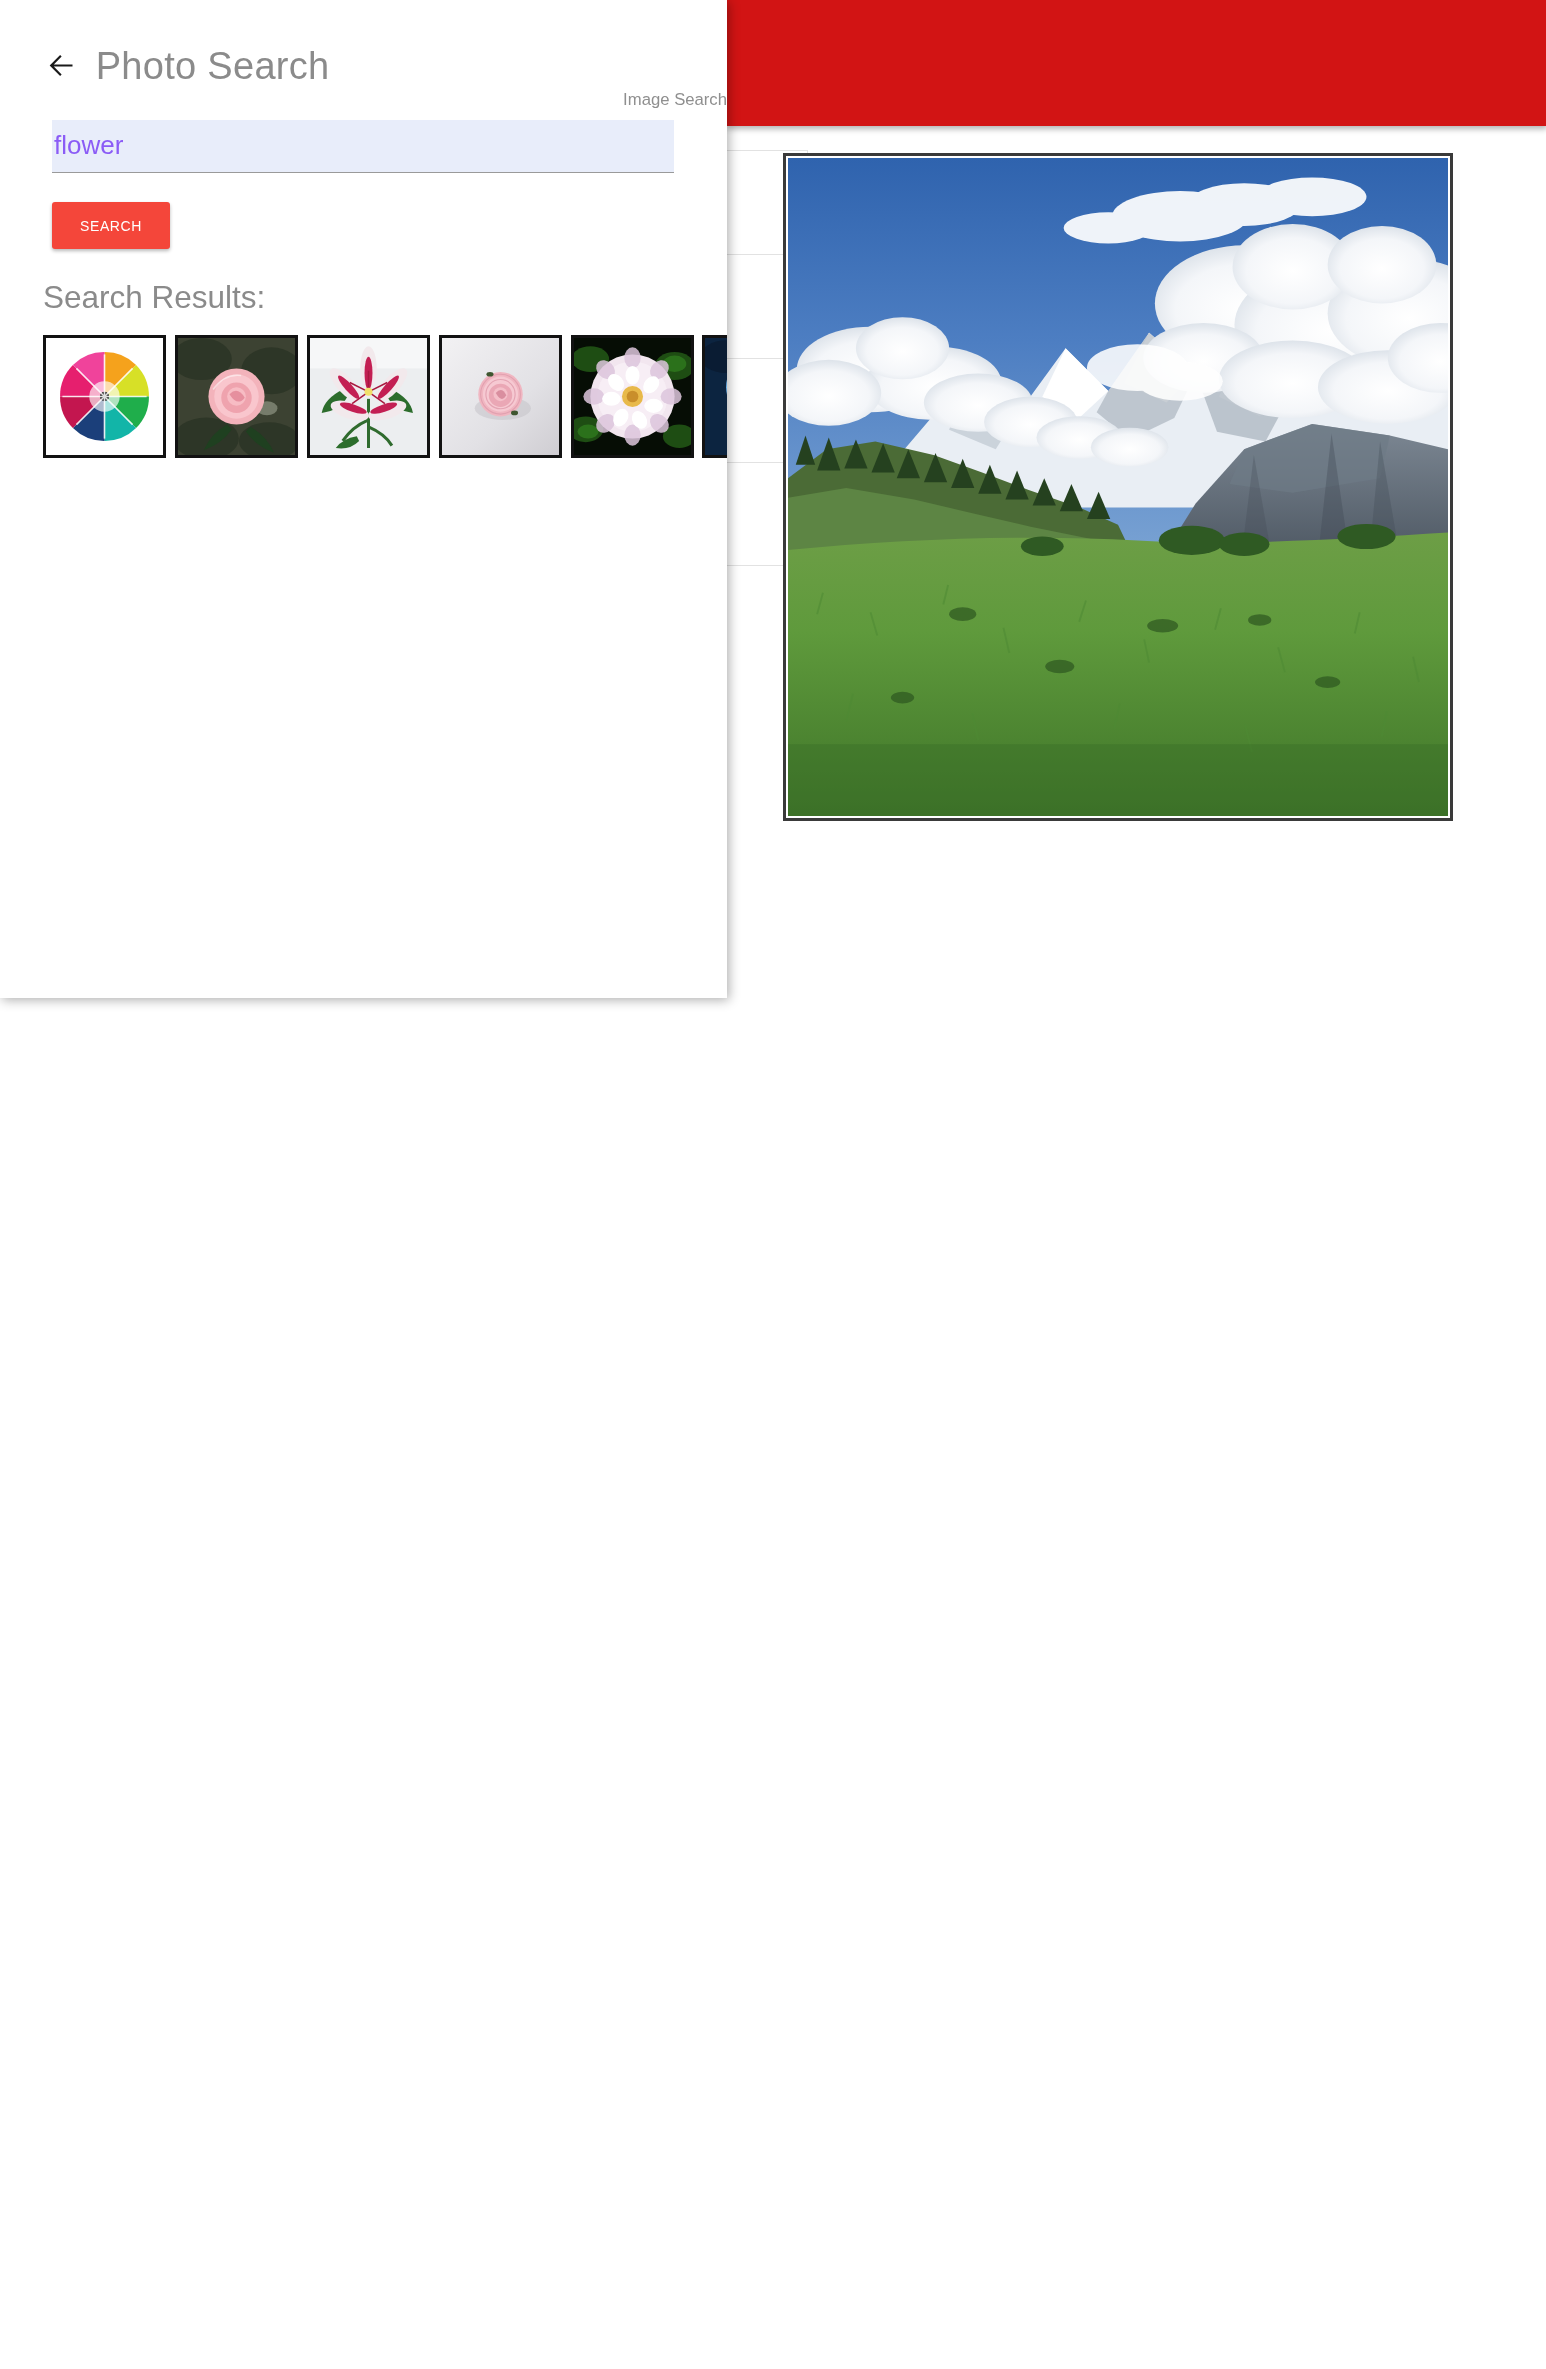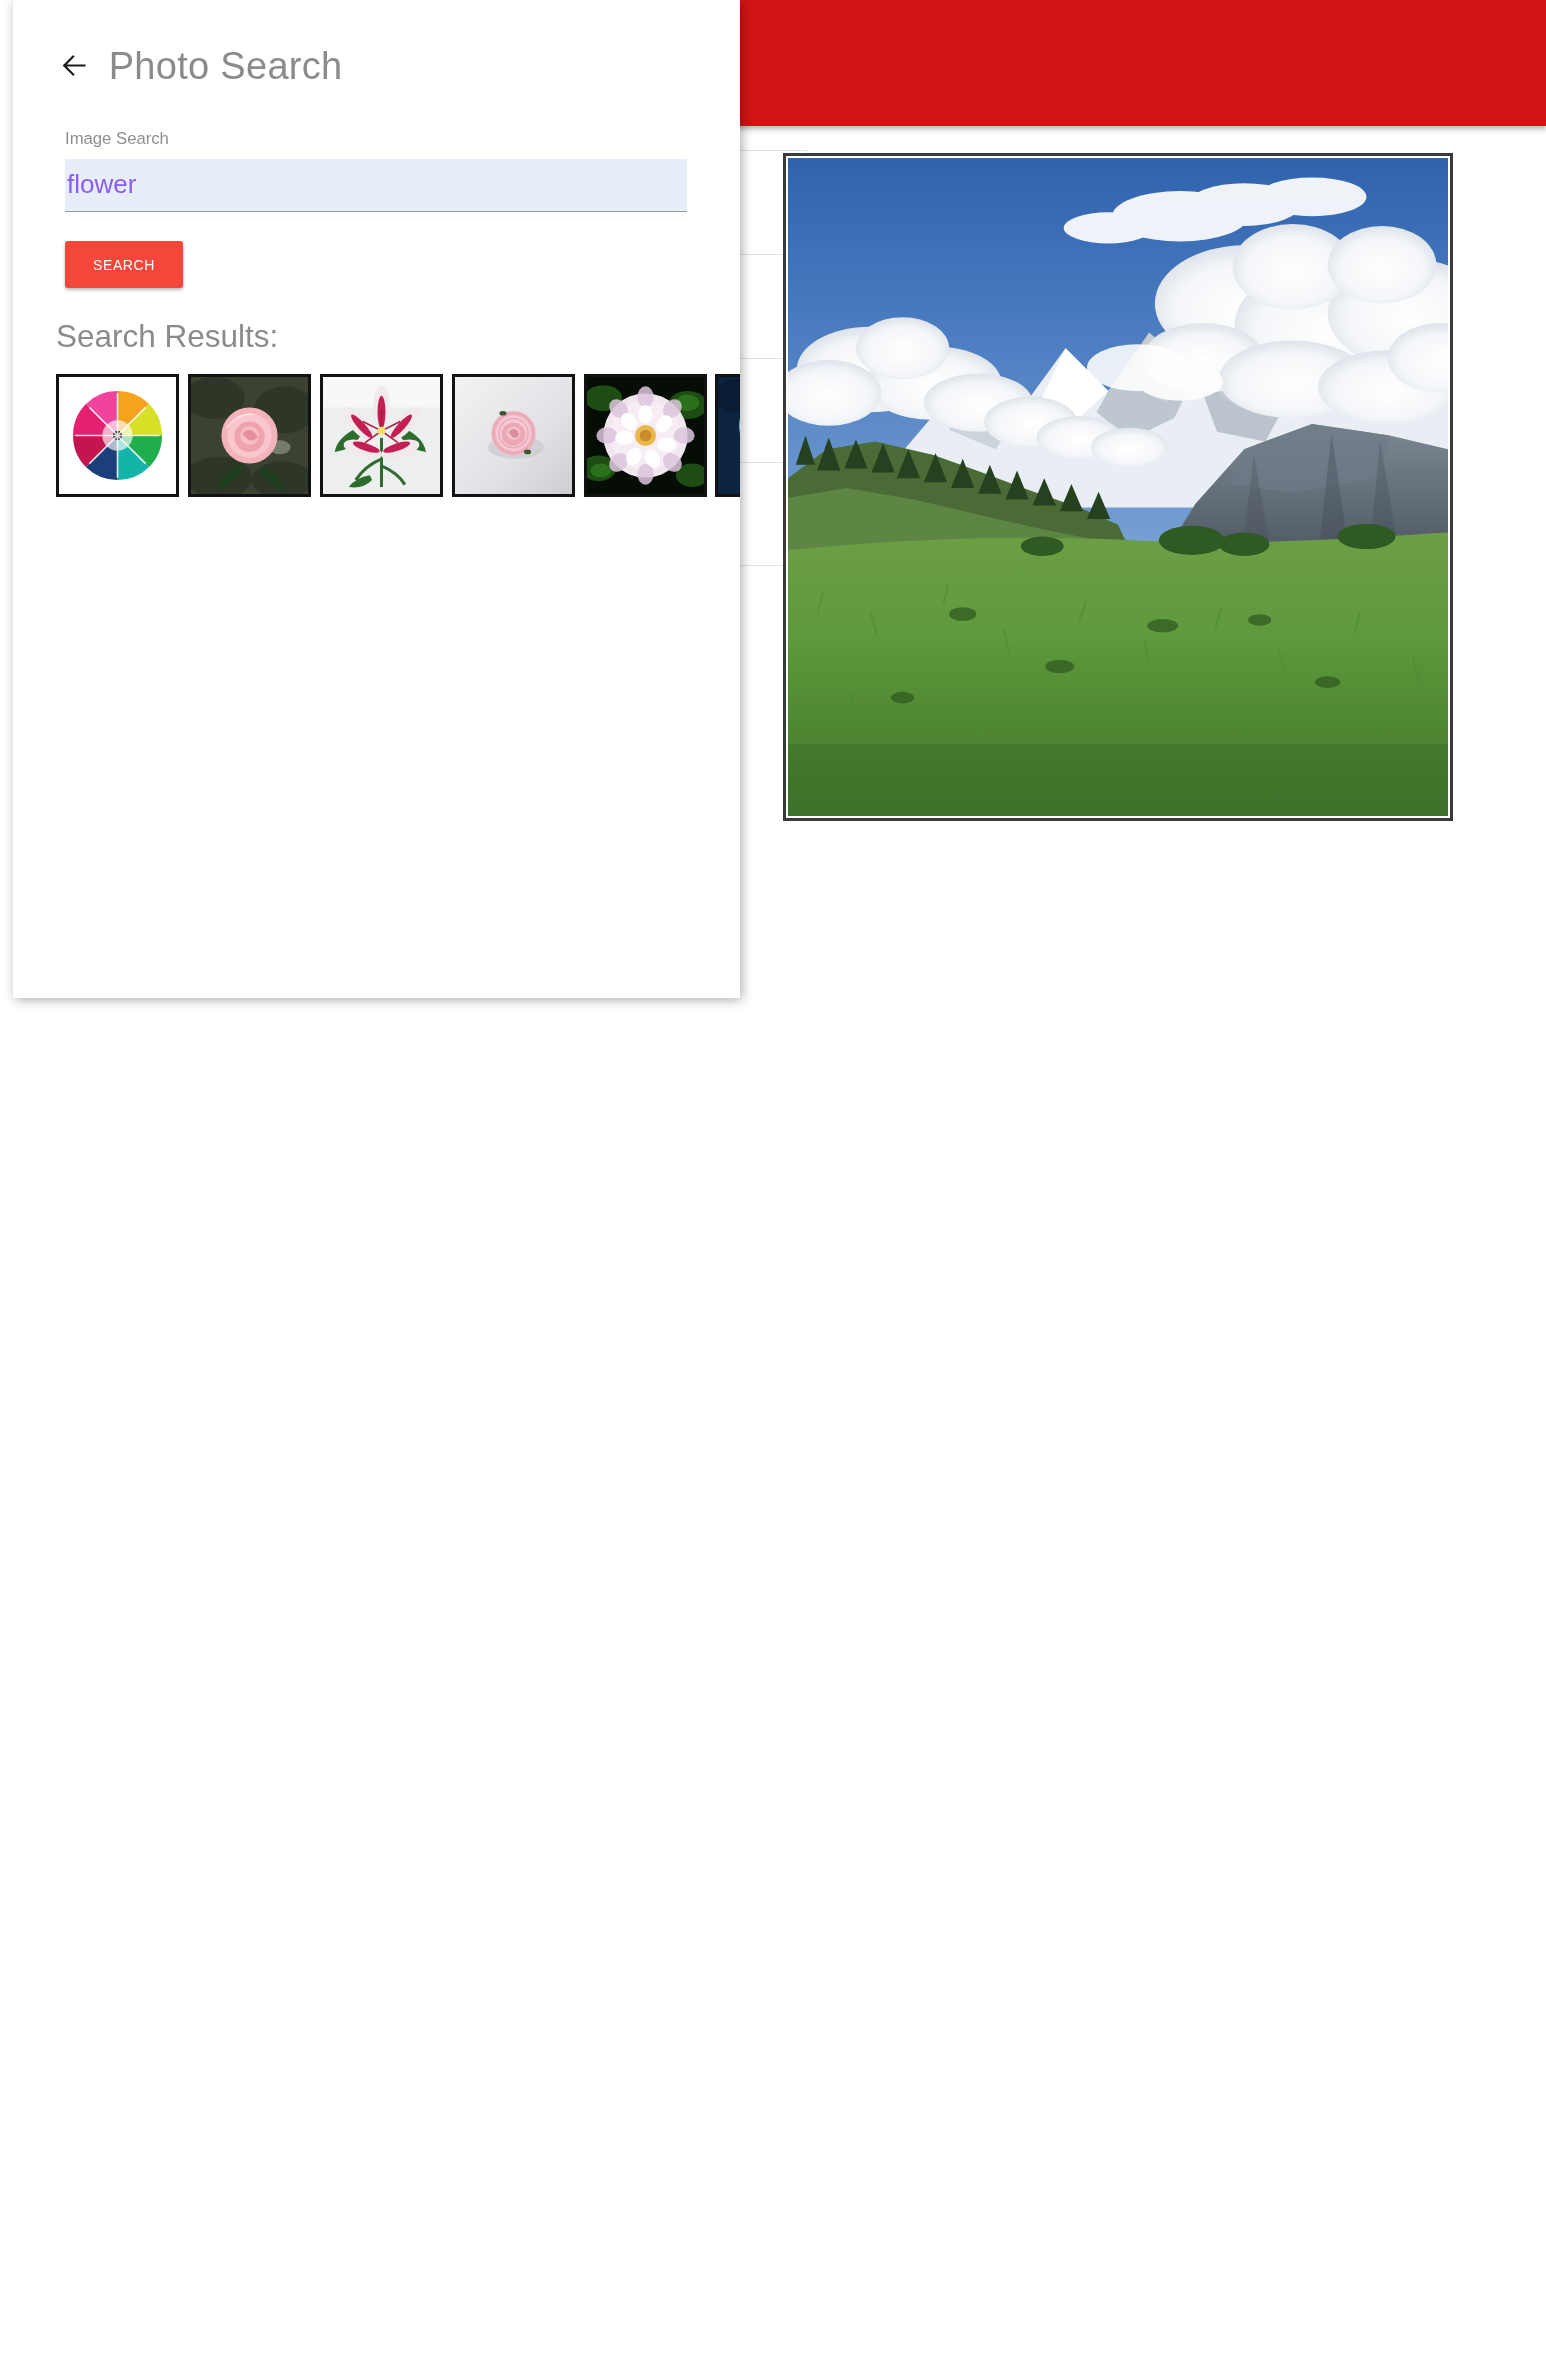--- a/index.html
+++ b/index.html
@@ -61,21 +61,21 @@
   }
   #main-photo {
     width: 100%;
     height: 100%;
     display: block;
   }
 
   
   #dialog {
     position: absolute;
-    left: 13px;
+    left: 0;
     top: 0;
     width: 727px;
     height: 998px;
     background: #ffffff;
     box-shadow: 2px 2px 10.8px rgba(0,0,0,0.32);
     overflow: hidden;
   }
   #dialog-header {
     display: flex;
     align-items: center;
@@ -99,22 +99,22 @@
     white-space: nowrap;
   }
 
   #form-area {
     padding: 0 0 0 52px;
   }
   #field-label {
     font-size: 16.7px;
     color: #8f8f8f;
     line-height: 1;
-    margin-top: 39px;
     margin-bottom: 10.8px;
+    text-align: right;
   }
   #search-input {
     display: block;
     width: 622px;
     height: 53px;
     box-sizing: border-box;
     background: #e8edfa;
     border: none;
     border-bottom: 1px solid #9a9a9a;
     outline: none;

